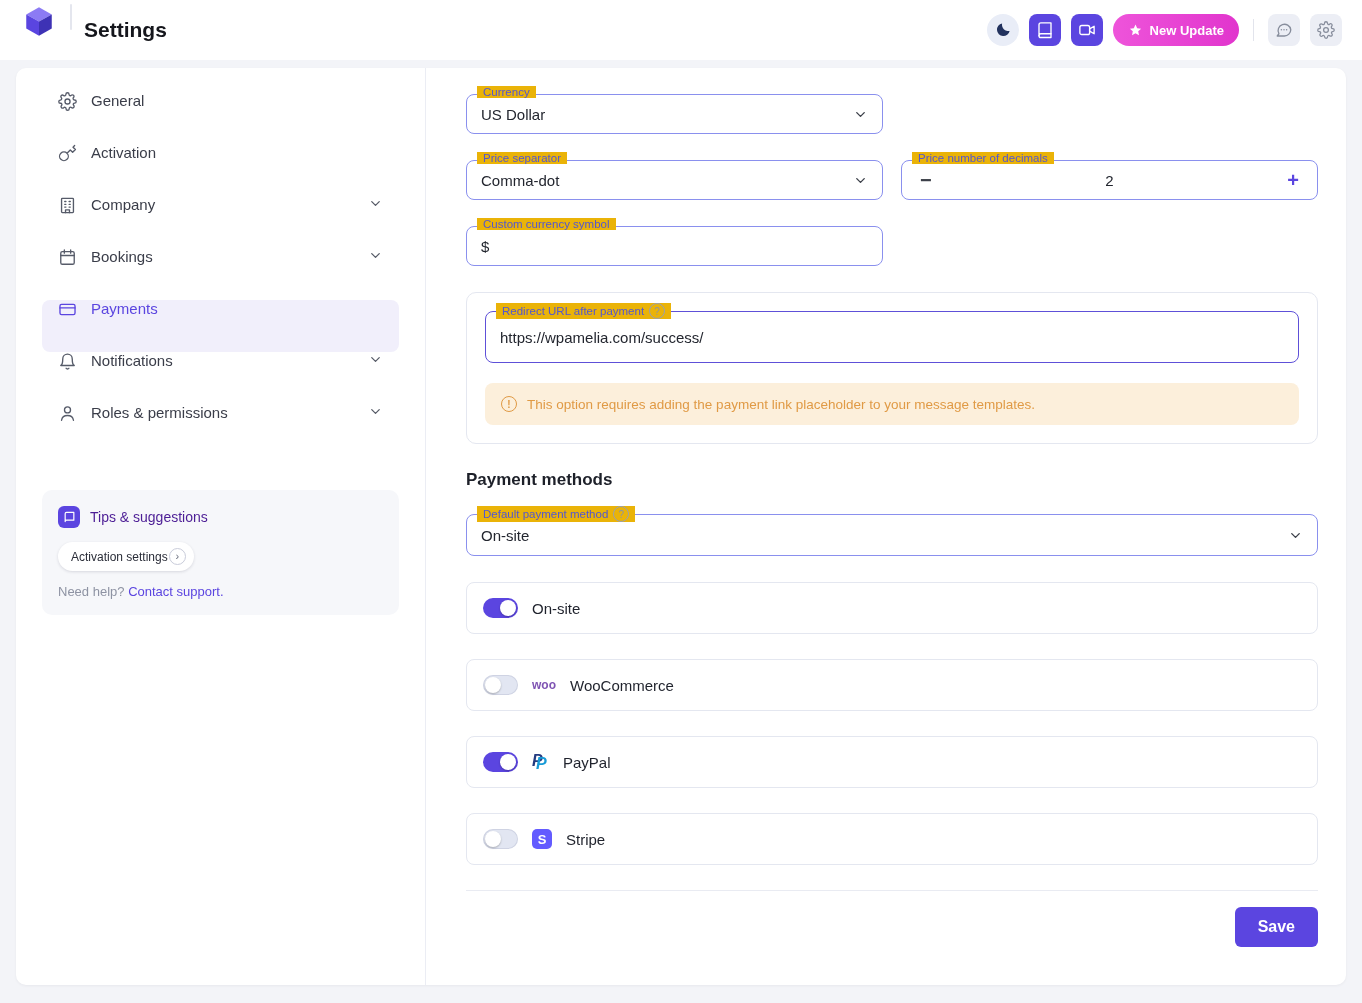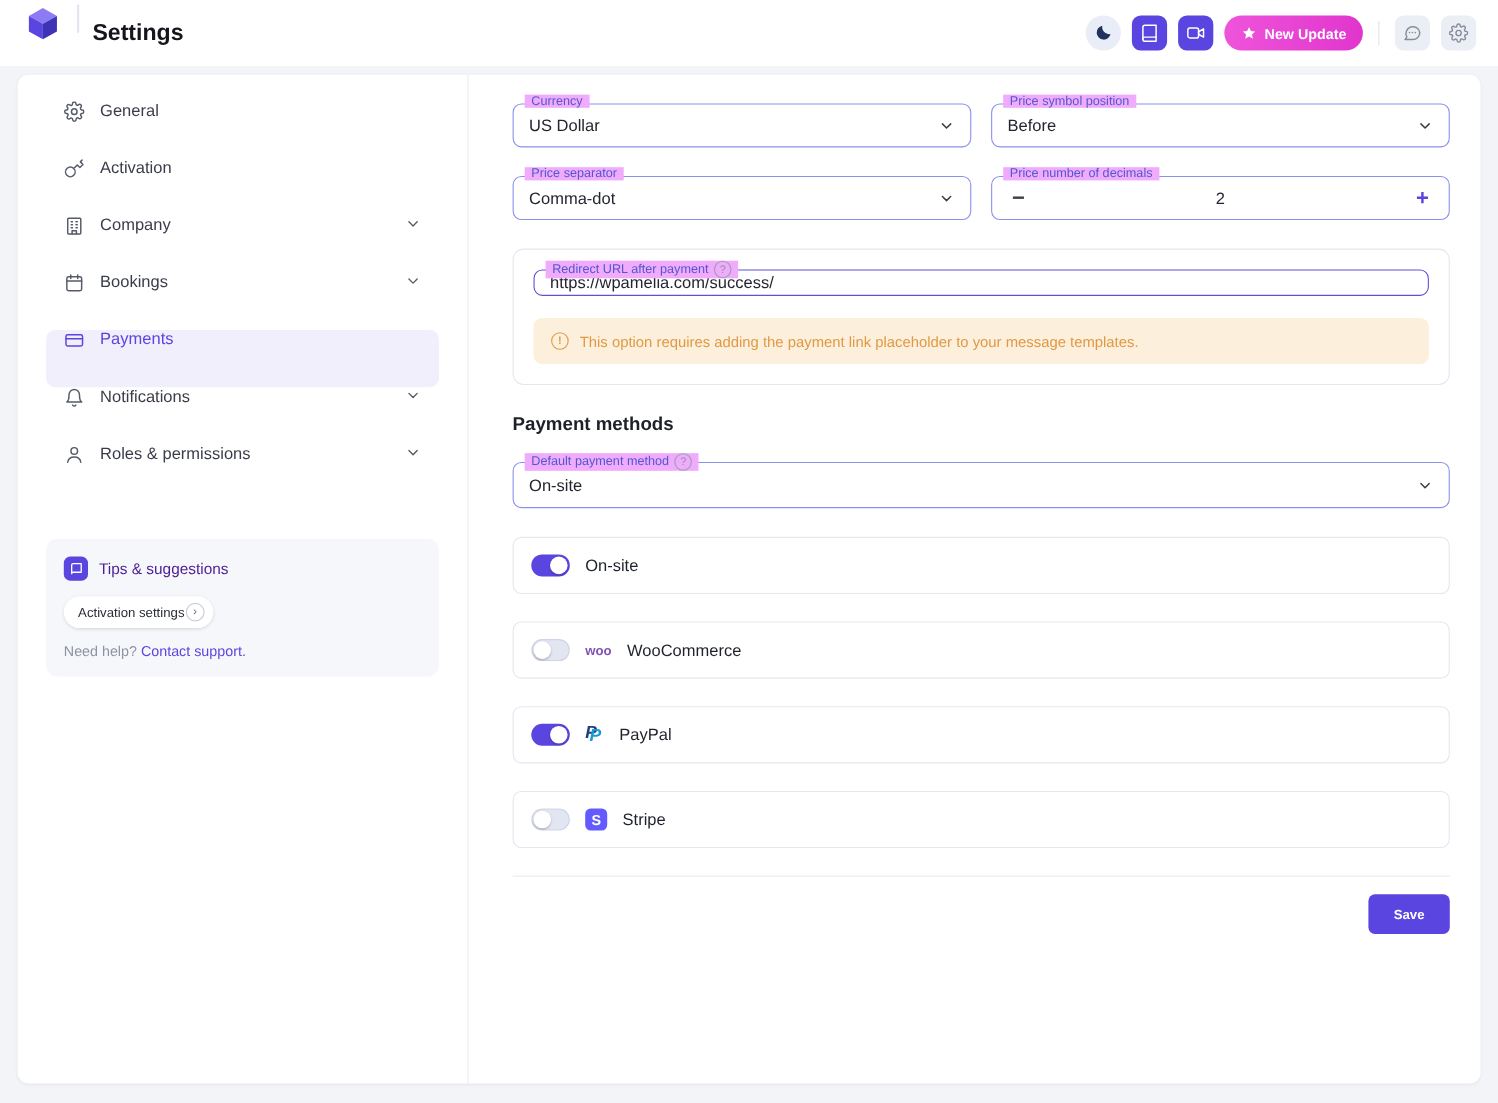--- a/index.html
+++ b/index.html
@@ -50,21 +50,21 @@
   .chip-chev{width:17px;height:17px;border-radius:50%;border:1px solid #c9ccda;display:flex;align-items:center;justify-content:center;color:#6a6f7e;}
   .chip-chev::before{content:"›";font-size:11px;line-height:1;}
   .help{font-size:13px;color:#8e93a3;}
   .help a{color:var(--accent);text-decoration:none;}
 
   
   .content{flex:1;padding:26px 28px 24px 40px;}
   .row2{display:grid;grid-template-columns:1fr 1fr;gap:18px;margin-bottom:26px;}
 
   .field{position:relative;height:40px;border:1.4px solid #8a90ee;border-radius:8px;background:#fff;display:flex;align-items:center;padding:0 14px;cursor:pointer;}
-  .field .flabel{position:absolute;top:-9px;left:10px;background:#f0abfc;padding:0 6px;font-size:11.5px;color:#5357cf;display:flex;align-items:center;gap:5px;white-space:nowrap;}
+  .field .flabel{position:absolute;top:-9px;left:10px;background:#eab308;padding:0 6px;font-size:11.5px;color:#5357cf;display:flex;align-items:center;gap:5px;white-space:nowrap;}
   .field .val{font-size:15px;color:#23262f;flex:1;}
   .chev-d{color:#3c4049;display:flex;}
   .chev-d svg{width:15px;height:15px;}
 
   .step-btn{background:none;border:none;cursor:pointer;padding:0 4px;font-size:20px;font-weight:700;line-height:1;font-family:"Liberation Sans",sans-serif;}
   .step-btn.minus{color:#3c4049;}
   .step-btn.minus::before{content:"−";}
   .step-btn.plus{color:var(--accent);}
   .step-btn.plus::before{content:"+";}
   .step-val{flex:1;text-align:center;font-size:15px;color:#23262f;}
@@ -72,21 +72,21 @@
   .field input{border:none;outline:none;font-size:15px;width:100%;background:transparent;color:#23262f;font-family:"Liberation Sans",sans-serif;padding:0;}
 
   .q{width:16px;height:16px;border-radius:50%;border:1px solid #9aa0b0;color:#8d93a3;font-size:10px;display:inline-flex;align-items:center;justify-content:center;cursor:pointer;flex-shrink:0;}
   .q::before{content:"?";}
 
   .panel{border:1px solid #e4e7f0;border-radius:10px;padding:18px;margin-bottom:26px;}
   .pl-head{display:flex;align-items:center;gap:12px;margin:2px 0 20px;}
   .link-ico{color:#4b5260;display:flex;}
   .link-ico svg{width:17px;height:17px;}
   .pl-title{font-size:15px;font-weight:700;color:#1f222c;}
-  .redirect{height:24px;border-color:#5e50d8;cursor:text;}
+  .redirect{height:52px;border-color:#5e50d8;cursor:text;}
 
   .warning{margin-top:20px;background:var(--warning_bg);border-radius:8px;padding:13px 16px;display:flex;gap:10px;align-items:center;color:var(--warning_text);font-size:13.5px;}
   .warn-ico{width:16px;height:16px;border-radius:50%;border:1.4px solid var(--warning_text);display:flex;align-items:center;justify-content:center;font-size:10px;font-weight:700;flex-shrink:0;}
   .warn-ico::before{content:"!";}
 
   .section-title{font-size:17px;font-weight:700;margin:0 0 24px;color:#1d2029;}
   .mb26{margin-bottom:26px;}
 
   .method{border:1px solid #e4e7f0;border-radius:8px;height:52px;display:flex;align-items:center;gap:14px;padding:0 16px;margin-bottom:25px;}
   .mlabel{font-size:15px;color:#1f222c;font-weight:500;}
@@ -98,21 +98,21 @@
 
   .woo{color:#7f54b3;font-weight:800;font-size:12px;}
   .pp{position:relative;width:17px;height:20px;display:inline-block;flex-shrink:0;}
   .pp i{position:absolute;font-weight:800;font-size:16px;font-style:italic;line-height:1;}
   .pp .p-back{color:#253b80;left:0;top:1px;}
   .pp .p-front{color:#179bd7;left:4px;top:4px;}
   .stripe-badge{width:20px;height:20px;border-radius:5px;background:#635bff;color:#fff;font-size:13px;font-weight:700;display:flex;align-items:center;justify-content:center;flex-shrink:0;}
 
   .footer-sep{border-top:1px solid #e9ebf2;}
   .save-row{display:flex;justify-content:flex-end;padding-top:16px;}
-  .save-btn{background:var(--accent);color:#fff;border:none;border-radius:6px;font-size:12px;font-weight:700;padding:11px 23px;cursor:pointer;font-family:"Liberation Sans",sans-serif;}
+  .save-btn{background:var(--accent);color:#fff;border:none;border-radius:6px;font-size:16px;font-weight:700;padding:11px 23px;cursor:pointer;font-family:"Liberation Sans",sans-serif;}
 </style>
 </head>
 <body>
 
 <header class="topbar">
   <div class="brand">
     <span class="logo">
       <svg viewBox="0 0 24 24">
           <path d="M12 1.5l8.5 4.8L12 11 3.5 6.3z" fill="#8c7bf4"></path>
           <path d="M3.5 6.3L12 11v9.5l-8.5-4.8z" fill="#5a45e0"></path>
@@ -288,49 +288,47 @@
     <div class="row2">
       <div class="field">
         <span class="flabel">Currency</span>
         <span class="val">US Dollar</span>
         <span class="chev-d">
             <svg viewBox="0 0 24 24" fill="none" stroke="currentColor" stroke-width="2.2" stroke-linecap="round" stroke-linejoin="round">
               <path d="M6 9l6 6 6-6"></path>
             </svg>
           </span>
       </div>
-      <div class="field">
-        <span class="flabel">Price symbol position</span>
-        <span class="val">Before</span>
-        <span class="chev-d">
-            <svg viewBox="0 0 24 24" fill="none" stroke="currentColor" stroke-width="2.2" stroke-linecap="round" stroke-linejoin="round">
-              <path d="M6 9l6 6 6-6"></path>
-            </svg>
-          </span>
-      </div>
     </div>
 
     <div class="row2">
       <div class="field">
         <span class="flabel">Price separator</span>
         <span class="val">Comma-dot</span>
         <span class="chev-d">
             <svg viewBox="0 0 24 24" fill="none" stroke="currentColor" stroke-width="2.2" stroke-linecap="round" stroke-linejoin="round">
               <path d="M6 9l6 6 6-6"></path>
             </svg>
           </span>
       </div>
       <div class="field" style="cursor:default;">
         <span class="flabel">Price number of decimals</span>
         <button class="step-btn minus"></button>
         <span class="step-val">2</span>
         <button class="step-btn plus"></button>
       </div>
     </div>
 
+    <div class="row2">
+      <div class="field" style="cursor:text;">
+        <span class="flabel">Custom currency symbol</span>
+        <input type="text" value="$" style="">
+      </div>
+      <div></div>
+    </div>
 
     <div class="panel">
       <div class="field redirect">
         <span class="flabel">
           <span>Redirect URL after payment</span>
           <span class="q"></span>
         </span>
         <input type="text" value="https://wpamelia.com/success/" style="">
       </div>
       <div class="warning">

